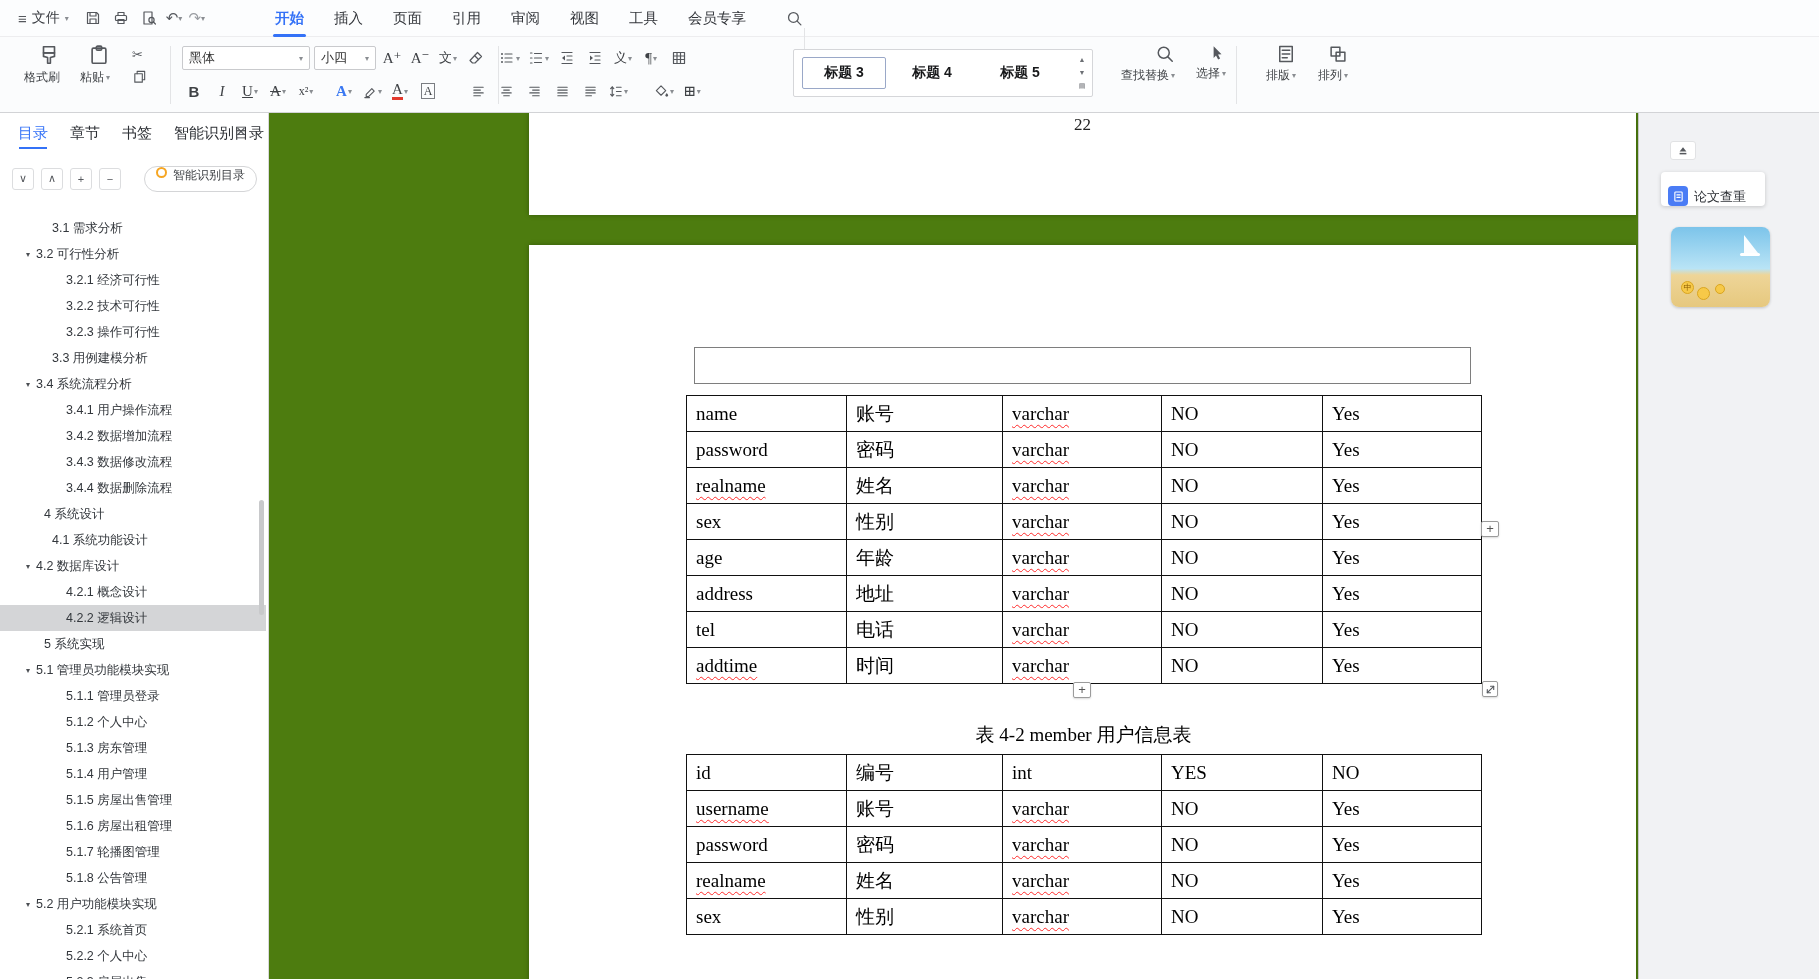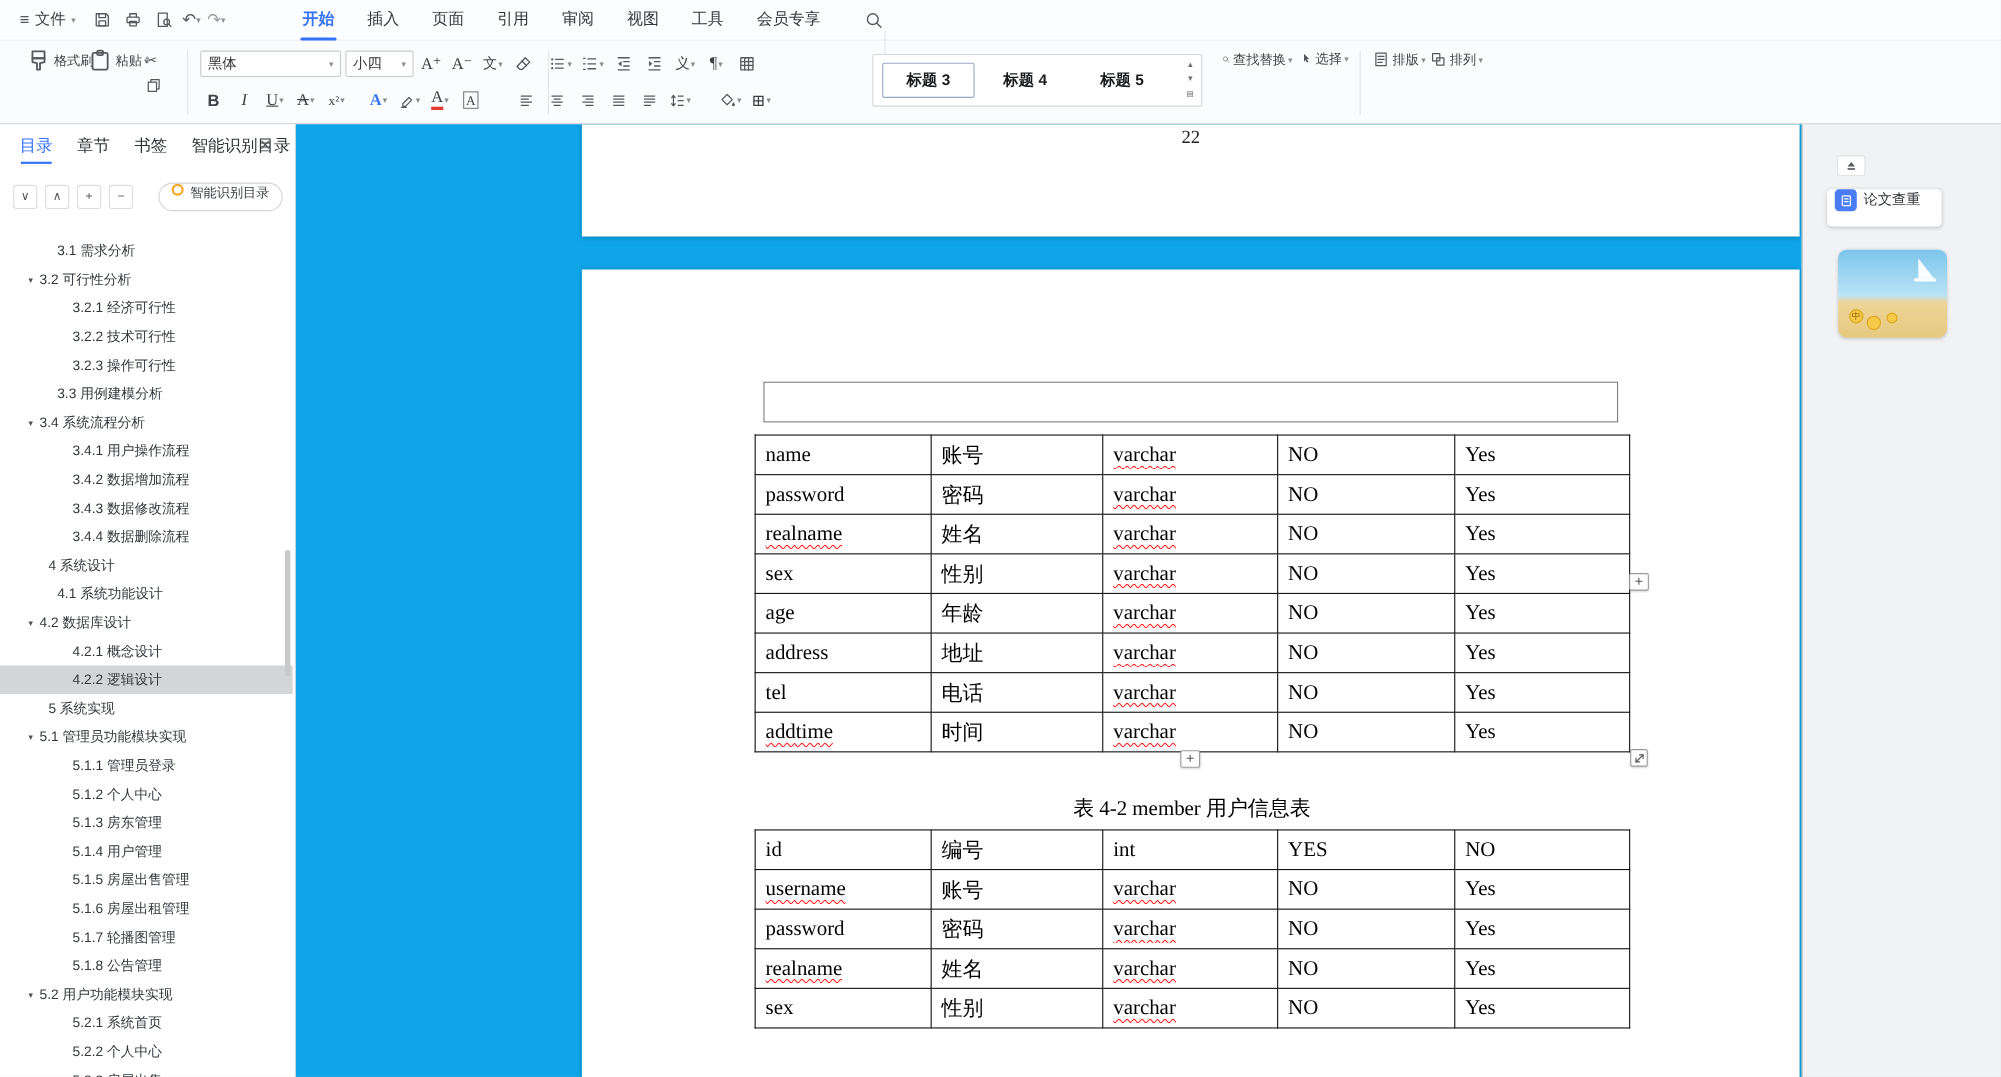--- a/index.html
+++ b/index.html
@@ -24,21 +24,21 @@
   .mb-search { margin-left:20px; width:28px; height:26px; display:flex; align-items:center; justify-content:center; }
 
   svg.ic { display:block; }
   svg.ic * { stroke:#55585d; fill:none; stroke-width:1.2; stroke-linecap:round; stroke-linejoin:round; }
   svg.ic .f { fill:#55585d; stroke:none; }
 
   
   .toolbar { position:absolute; top:37px; left:0; width:1819px; height:76px;
     background:#fbfcfd; border-bottom:1px solid #d2d3d6; }
   .tb-sep { position:absolute; top:9px; width:1px; height:58px; background:#e3e4e6; }
-  .bigbtn { position:absolute; top:7px; display:flex; flex-direction:row; align-items:center;
+  .bigbtn { position:absolute; top:7px; display:flex; flex-direction:column; align-items:flex-end;
     gap:3px; font-size:12px; color:#3f4246; }
   .bigbtn .lbl { display:flex; align-items:center; gap:2px; white-space:nowrap; }
   .minicol { position:absolute; display:flex; flex-direction:column; gap:7px; top:10px; }
   .tb-row { position:absolute; display:flex; align-items:center; gap:4px; height:24px; }
   .combo { height:24px; background:#fff; border:1px solid #c9cacd; border-radius:2px;
     display:flex; align-items:center; justify-content:space-between; padding:0 6px; font-size:13px; color:#333; }
   .tbtn { min-width:24px; height:24px; display:flex; align-items:center; justify-content:center;
     gap:1px; border-radius:3px; font-size:14px; color:#3f4246; padding:0 2px; }
   .tbtn .g { font-family:"Liberation Serif","DejaVu Serif",serif; font-size:15px; }
   .g.bold { font-weight:bold; font-family:"Liberation Sans",sans-serif; }
@@ -79,21 +79,21 @@
   .toc-item.arrow { padding-left:26px; }
   .toc-arrow { font-size:8px; color:#4c4f54; margin-right:6px; }
   .toc-item.ind1 { padding-left:44px; }
   .toc-item.ind2 { padding-left:52px; }
   .toc-item.ind3 { padding-left:66px; }
   .sb-scroll { position:absolute; right:4px; top:387px; width:5px; height:115px;
     background:#c8c9cb; border-radius:3px; }
 
   
   .docarea { position:absolute; top:113px; left:269px; width:1369px; height:866px;
-    background:#0ea5e9; overflow:hidden; }
+    background:#4d7c0f; overflow:hidden; }
   .page { position:absolute; left:260px; width:1107px; background:#fff;
     box-shadow:0 0 5px rgba(0,0,0,.28); }
   .page1 { top:0; height:102px; }
   .page2 { top:132px; height:745px; }
   .pagenum { position:absolute; top:2px; left:0; width:100%; text-align:center;
     font-family:"Liberation Serif","DejaVu Serif",serif; font-size:17px; color:#222; }
   .emptyrow { position:absolute; left:165px; top:102px; width:777px; height:37px;
     border:1px solid #7e7e7e; background:#fff; }
   table.doc { border-collapse:collapse; table-layout:fixed; width:795px;
     font-family:"Liberation Serif","DejaVu Serif",serif; font-size:19px; color:#000; }
@@ -113,21 +113,21 @@
   .rszhandle { position:absolute; left:953px; top:436px; width:16px; height:16px; background:#fff;
     border:1px solid #9b9b9b; border-radius:2px; display:flex; align-items:center; justify-content:center;
     box-shadow:0 1px 2px rgba(0,0,0,.15); }
 
   
   .rightpanel { position:absolute; top:113px; left:1638px; width:181px; height:866px;
     background:#f1f2f4; border-left:1px solid #c5c6c8; }
   .eject { position:absolute; left:31px; top:28px; width:26px; height:19px; background:#fff;
     border:1px solid #e1e2e4; border-radius:3px; display:flex; align-items:center; justify-content:center; }
   .checkchip { position:absolute; left:22px; top:59px; width:104px; height:34px; background:#fff;
-    border-radius:4px; box-shadow:0 1px 4px rgba(0,0,0,.18); display:flex; align-items:flex-start;
+    border-radius:4px; box-shadow:0 1px 4px rgba(0,0,0,.18); display:flex; align-items:flex-end;
     gap:6px; padding-left:7px; font-size:13px; color:#2f3237; }
   .checkchip .blueicon { width:20px; height:20px; background:#4a7cf5; border-radius:4px;
     display:flex; align-items:center; justify-content:center; }
   .promo { position:absolute; left:32px; top:114px; width:99px; height:80px; border-radius:8px;
     overflow:hidden; background:linear-gradient(#7cc4ea 0%, #b9e4f6 52%, #eed598 60%, #e6c87e 100%);
     box-shadow:0 1px 3px rgba(0,0,0,.2); }
   .sail { position:absolute; right:12px; top:8px; width:0; height:0;
     border-left:14px solid rgba(255,255,255,.95); border-top:18px solid transparent; }
   .sailbar { position:absolute; right:10px; top:26px; width:20px; height:3px;
     background:#fff; border-radius:2px; }

